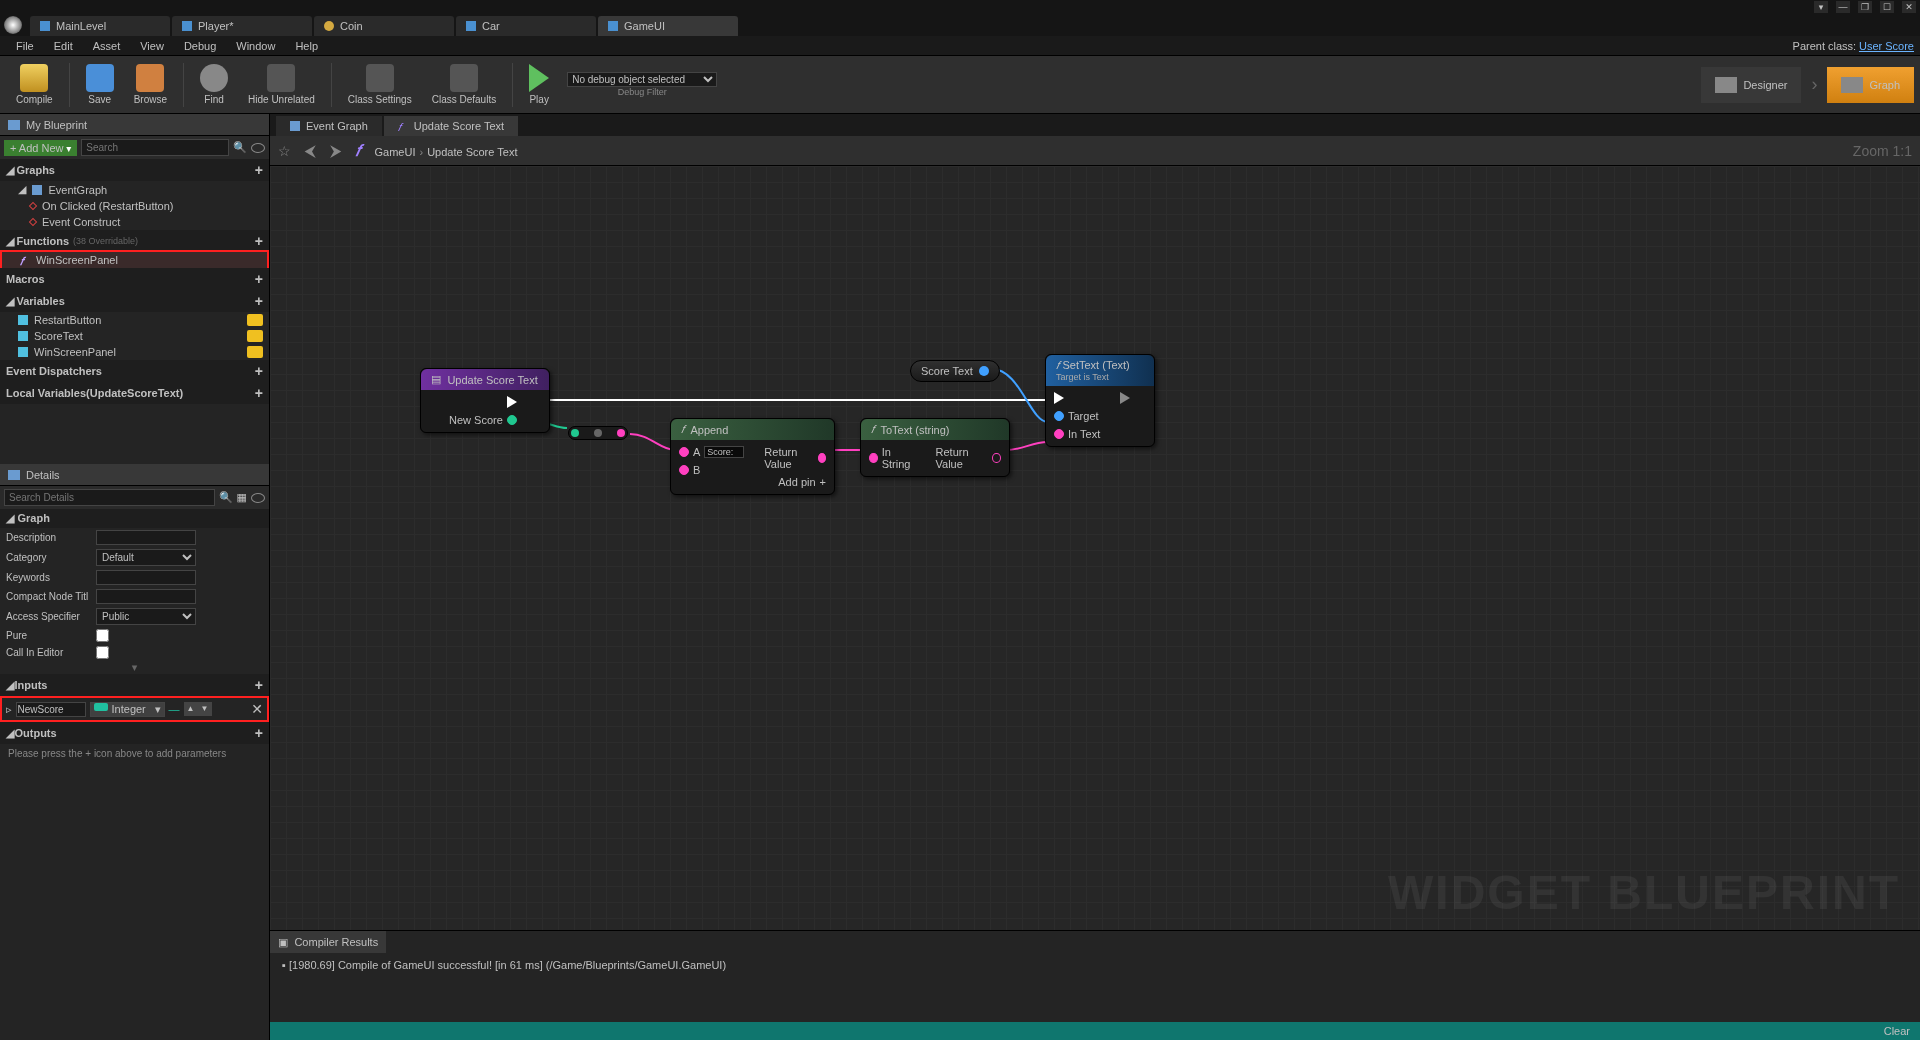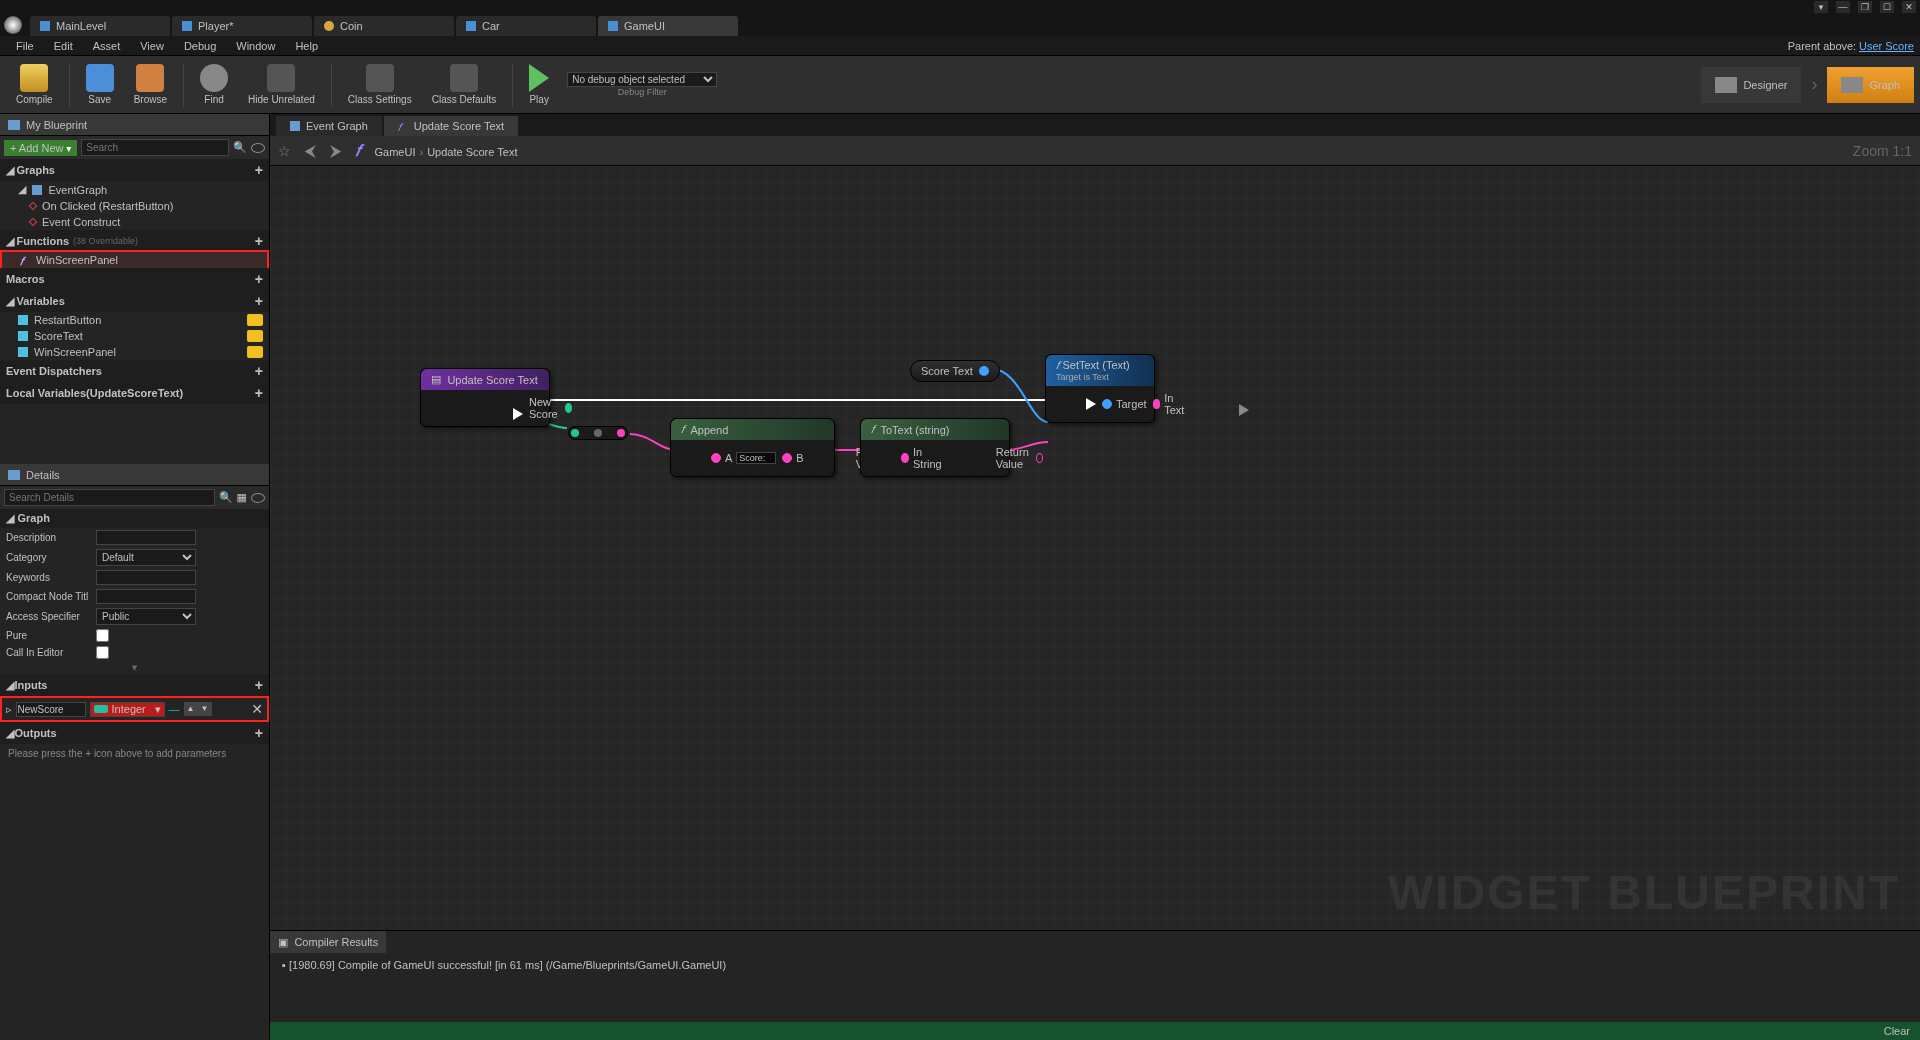--- a/index.html
+++ b/index.html
@@ -55,21 +55,21 @@
 .tree-item.highlight-red { background:#3a2a2a; outline:2px solid #ff2020; margin:0 2px; }
 .tree-item .var-eye { margin-left:auto; width:16px; height:12px; background:#f0c020; border-radius:2px; }
 .details-body { flex:1; overflow-y:auto; background:#242424; }
 .detail-section-h { background:#1e1e1e; padding:3px 6px; font-weight:bold; }
 .detail-row { display:flex; align-items:center; padding:2px 6px; }
 .detail-row .dlabel { width:90px; font-size:10px; }
 .detail-row input[type=text], .detail-row select { background:#1a1a1a; border:1px solid #444; color:#c0c0c0; font-size:10px; width:100px; padding:1px; }
 .detail-row input[type=checkbox] { }
 .inputs-row { display:flex; align-items:center; gap:4px; padding:3px 4px; outline:2px solid #ff2020; margin:2px; }
 .inputs-row input { background:#1a1a1a; border:1px solid #444; color:#c0c0c0; font-size:10px; width:70px; padding:1px; }
-.inputs-row .type-pill { background:#b91c1c; border:1px solid #444; display:flex; align-items:center; gap:4px; padding:0 3px; font-size:10px; width:75px; }
+.inputs-row .type-pill { background:#404040; border:1px solid #444; display:flex; align-items:flex-start; gap:4px; padding:0 3px; font-size:10px; width:75px; }
 .type-pill .tchip { width:14px; height:8px; background:#20c0a0; border-radius:2px; }
 .inputs-row .arrows { display:flex; }
 .inputs-row .arr { width:14px; height:14px; background:#444; text-align:center; line-height:14px; font-size:8px; cursor:pointer; }
 .inputs-row .del { margin-left:auto; font-size:14px; cursor:pointer; }
 .help-text { font-size:10px; color:#888; padding:4px 8px; }
 .center-col { flex:1; display:flex; flex-direction:column; min-width:0; }
 .graph-tabs { height:22px; background:#1a1a1a; display:flex; align-items:flex-end; padding-left:6px; }
 .gtab { height:20px; padding:0 14px; background:#2a2a2a; margin-right:2px; display:flex; align-items:center; gap:6px; cursor:pointer; }
 .gtab.active { background:#383838; }
 .gtab .gico { width:10px; height:10px; }
@@ -82,40 +82,40 @@
 .graph-nav .zoom { margin-left:auto; color:#666; font-size:14px; }
 .graph-canvas { flex:1; position:relative; background:#262626; background-image:linear-gradient(#2c2c2c 1px,transparent 1px),linear-gradient(90deg,#2c2c2c 1px,transparent 1px); background-size:16px 16px; overflow:hidden; }
 .watermark { position:absolute; right:20px; bottom:10px; font-size:48px; font-weight:bold; color:#ffffff10; letter-spacing:2px; }
 .bp-node { position:absolute; background:#1a1a1a; border:1px solid #000; border-radius:6px; box-shadow:2px 2px 4px #0008; }
 .bp-node .nhead { padding:4px 10px; border-radius:6px 6px 0 0; display:flex; align-items:center; gap:6px; font-size:11px; }
 .nhead.purple { background:linear-gradient(90deg,#7030a0,#402060); }
 .nhead.green { background:linear-gradient(90deg,#3a6040,#203828); }
 .nhead.blue { background:linear-gradient(90deg,#2060a0,#103050); }
 .nhead .nsub { font-size:9px; color:#aaa; }
 .bp-node .nbody { padding:6px 8px; display:flex; gap:20px; }
-.ncol { display:flex; flex-direction:row; gap:6px;margin-left:32px; }
+.ncol { display:flex; flex-direction:column; gap:6px; }
 .ncol.right { align-items:flex-end; }
 .pin { display:flex; align-items:center; gap:4px; font-size:10px; }
 .pin .pindot { width:10px; height:10px; border-radius:50%; border:1px solid; }
 .pin .pindot.exec { width:0; height:0; border-left:10px solid #fff; border-top:6px solid transparent; border-bottom:6px solid transparent; border-radius:0; border-right:0; }
 .pin .pindot.green { background:#20c890; border-color:#20c890; }
 .pin .pindot.pink { background:#ff40c0; border-color:#ff40c0; }
 .pin .pindot.blue { background:#40a0ff; border-color:#40a0ff; }
 .pin .pindot.hollow { background:transparent; }
 .pin input { width:40px; background:#0a0a0a; border:1px solid #444; color:#c0c0c0; font-size:9px; padding:0 2px; }
 .reroute { position:absolute; width:60px; height:14px; background:#1a1a1a; border:1px solid #000; border-radius:7px; display:flex; align-items:center; justify-content:space-between; padding:0 2px; }
 .reroute .d { width:8px; height:8px; border-radius:50%; }
 .var-pill { position:absolute; padding:4px 10px; background:linear-gradient(#303030,#1a1a1a); border:1px solid #000; border-radius:12px; display:flex; align-items:center; gap:6px; font-size:11px; }
 .var-pill .vd { width:10px; height:10px; border-radius:50%; background:#40a0ff; }
 svg.wires { position:absolute; inset:0; width:100%; height:100%; pointer-events:none; }
 .bottom-panel { height:110px; background:#242424; border-top:1px solid #000; display:flex; flex-direction:column; }
 .bp-tab { height:22px; background:#383838; display:flex; align-items:center; padding:0 8px; gap:6px; width:fit-content; }
 .bp-body { flex:1; padding:6px 12px; font-size:11px; color:#888; }
 .bp-body .line::before { content:"▪ "; }
-.bp-footer { height:18px; background:#14532d; display:flex; justify-content:flex-end; align-items:center; padding:0 10px; font-size:10px; color:#888; }
+.bp-footer { height:18px; background:#0f766e; display:flex; justify-content:flex-end; align-items:center; padding:0 10px; font-size:10px; color:#888; }
 .section-head-with-plus { background:#1e1e1e; padding:3px 6px; display:flex; align-items:center; font-weight:bold; }
 .section-head-with-plus .plus { margin-left:auto; font-size:14px; cursor:pointer; }
 </style>
 </head>
 <body>
 
 <div class="win-titlebar">
   <div class="win-btn">▾</div>
   <div class="win-btn">—</div>
   <div class="win-btn">❐</div>
@@ -148,21 +148,21 @@
 </div>
 
 <div class="menubar">
   <span class="menu-item">File</span>
   <span class="menu-item">Edit</span>
   <span class="menu-item">Asset</span>
   <span class="menu-item">View</span>
   <span class="menu-item">Debug</span>
   <span class="menu-item">Window</span>
   <span class="menu-item">Help</span>
-  <span class="right"><span>Parent above:</span> <a>User Score</a></span>
+  <span class="right"><span>Parent class:</span> <a>User Score</a></span>
 </div>
 
 <div class="toolbar">
   <div class="tbtn">
       <div class="ico compile"></div>
       <span>Compile</span>
     </div>
   <div class="tsep"></div>
   <div class="tbtn">
       <div class="ico save"></div>

